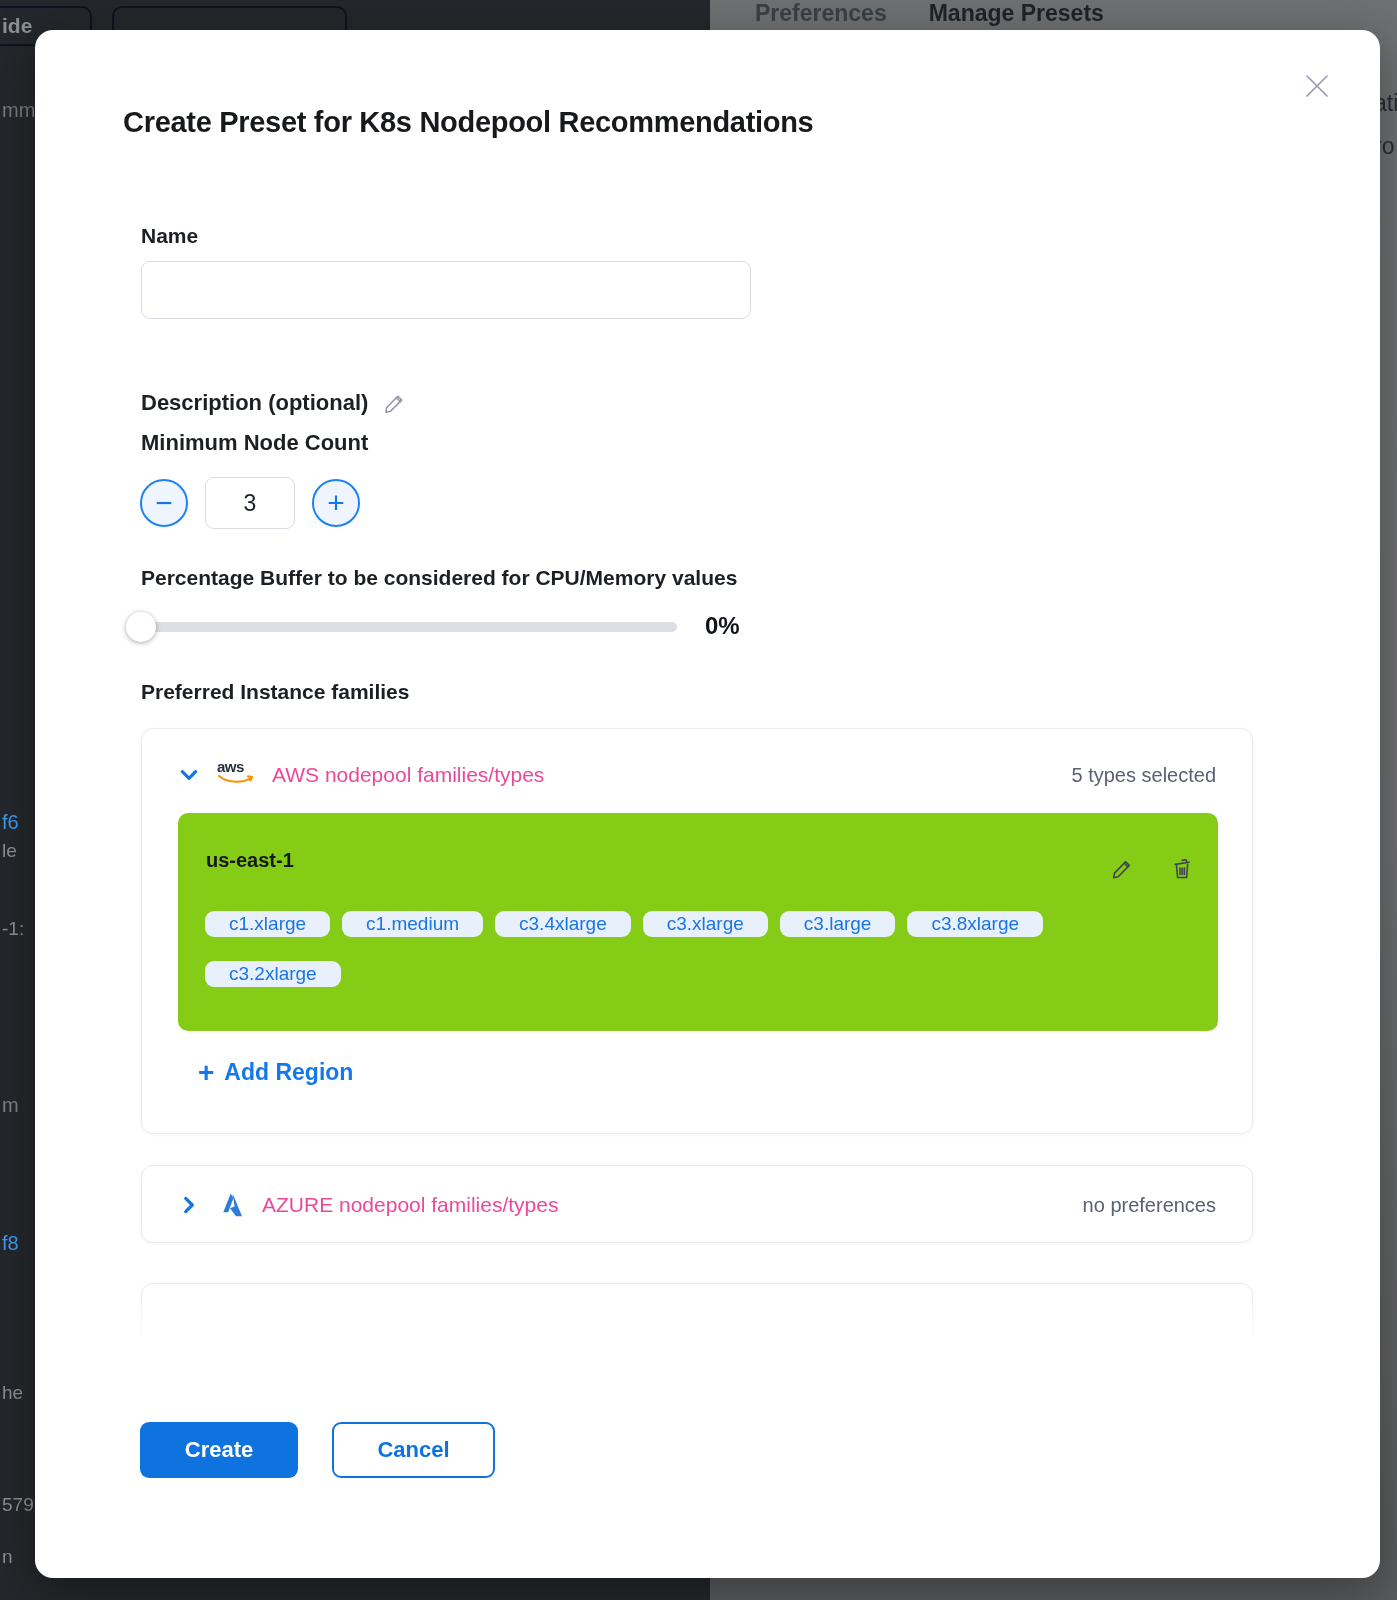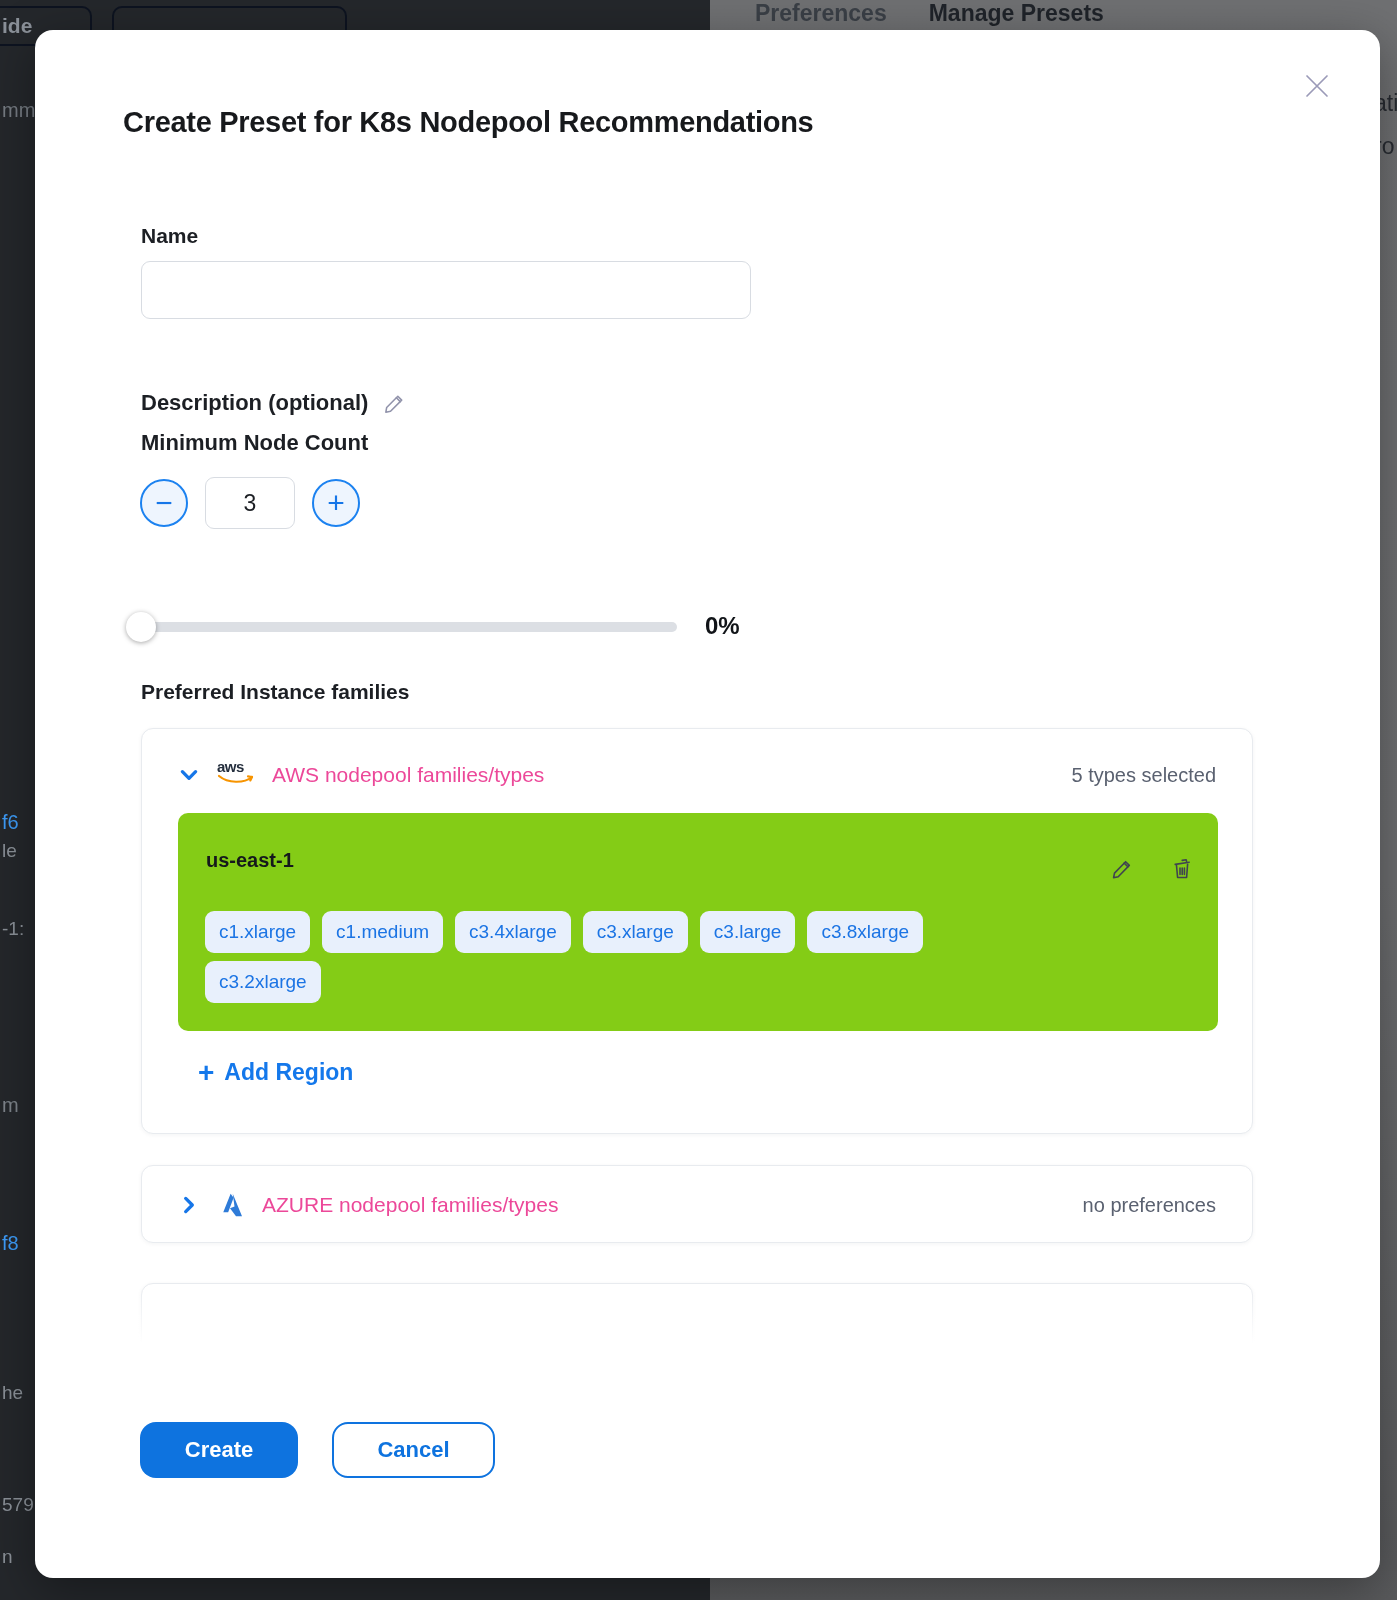--- a/index.html
+++ b/index.html
@@ -74,32 +74,32 @@
   .aws-logo svg { position:static; }
 
   .region-card { left:36px; top:84px; width:1040px; height:218px; background:#84cc16; border-radius:10px; }
   .region-name { left:28px; top:36px; font-size:20px; font-weight:700; color:#15181c; }
   .region-icon { top:44px; width:24px; height:24px; color:#3f4450; cursor:pointer; }
   .region-edit { right:84px; }
   .region-delete { right:24px; }
   .tag-row { left:27px; display:flex; gap:12px; position:absolute; }
   .tag-row.r1 { top:98px; }
   .tag-row.r2 { top:148px; }
-  .tag { position:static; height:42px; display:flex; align-items:center; padding:0 14px;
+  .tag { position:static; height:26px; display:flex; align-items:center; padding:0 24px;
     background:#e8f0fc; color:#1b74e4; border-radius:9px; font-size:19px; font-weight:500; white-space:nowrap; }
 
   .add-region { left:56px; top:330px; display:flex; align-items:center; gap:10px;
     color:#1478eb; cursor:pointer; position:absolute; }
   .add-region .plus { position:static; font-size:28px; font-weight:700; line-height:22px; }
   .add-region .txt { position:static; font-size:23px; font-weight:700; }
 
   .fade-mask { left:96px; top:1256px; width:1132px; height:92px;
     background:linear-gradient(180deg, rgba(255,255,255,0) 0%, #ffffff 62%, #ffffff 100%); pointer-events:none; }
 
-  .btn { top:1392px; height:56px; border-radius:16px; display:flex; align-items:center; justify-content:center;
+  .btn { top:1392px; height:56px; border-radius:9px; display:flex; align-items:center; justify-content:center;
     font-size:22px; font-weight:700; cursor:pointer; font-family:"Liberation Sans", sans-serif; }
   .btn-create { left:105px; width:158px; background:#0e73df; color:#ffffff; border:none; }
   .btn-cancel { left:297px; width:163px; background:#ffffff; color:#0e73df; border:2px solid #0e73df; }
 </style>
 </head>
 <body>
 
 <div class="bg-left">
   <div class="bg-outline a"></div>
   <div class="bg-outline b"></div>
@@ -146,20 +146,21 @@
           <path d="M13.8 6.5l3.7 3.7"></path>
       </svg>
     </span>
   </div>
 
   <div class="field-label lbl-minnode">Minimum Node Count</div>
   <div class="step-btn step-minus">−</div>
   <input class="step-input" type="text" value="3" style="">
   <div class="step-btn step-plus">+</div>
 
+  <div class="field-label lbl-buffer">Percentage Buffer to be considered for CPU/Memory values</div>
   <div class="slider-track"></div>
   <div class="slider-thumb"></div>
   <div class="buffer-value">0%</div>
 
   <div class="field-label lbl-preferred">Preferred Instance families</div>
 
   <div class="provider-card card-aws">
     <div class="card-header">
       <span class="chev">
         <svg width="22" height="22" viewBox="0 0 20 20" fill="none">

